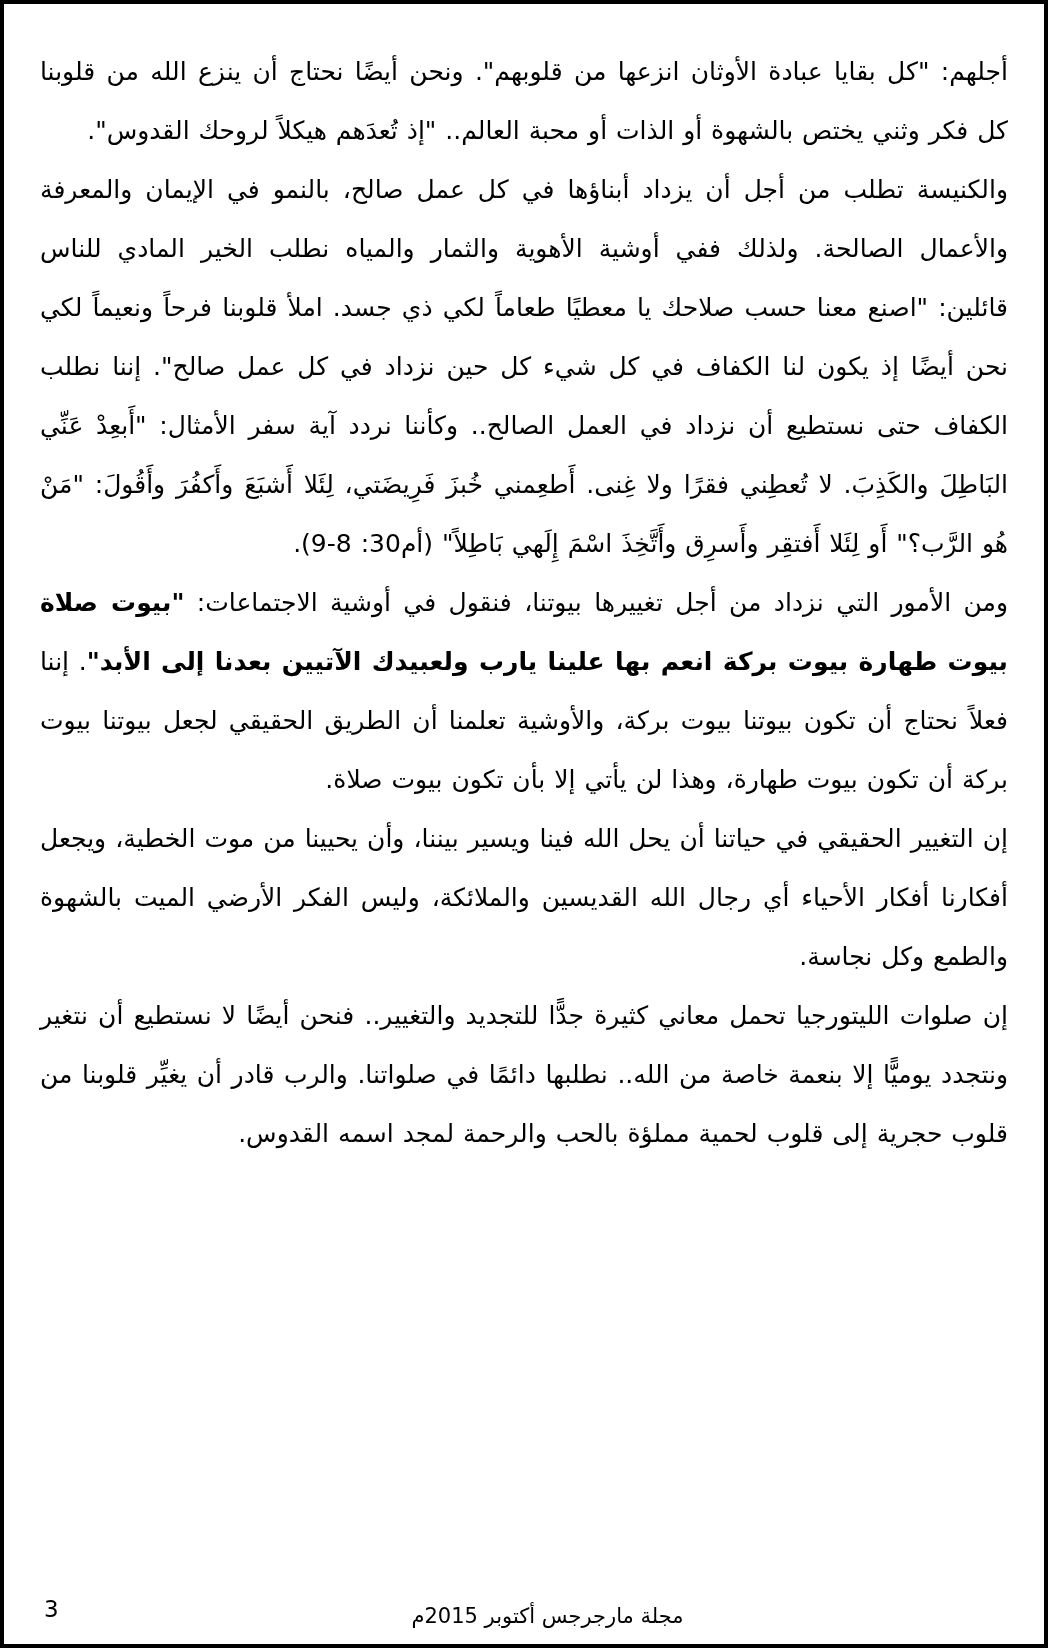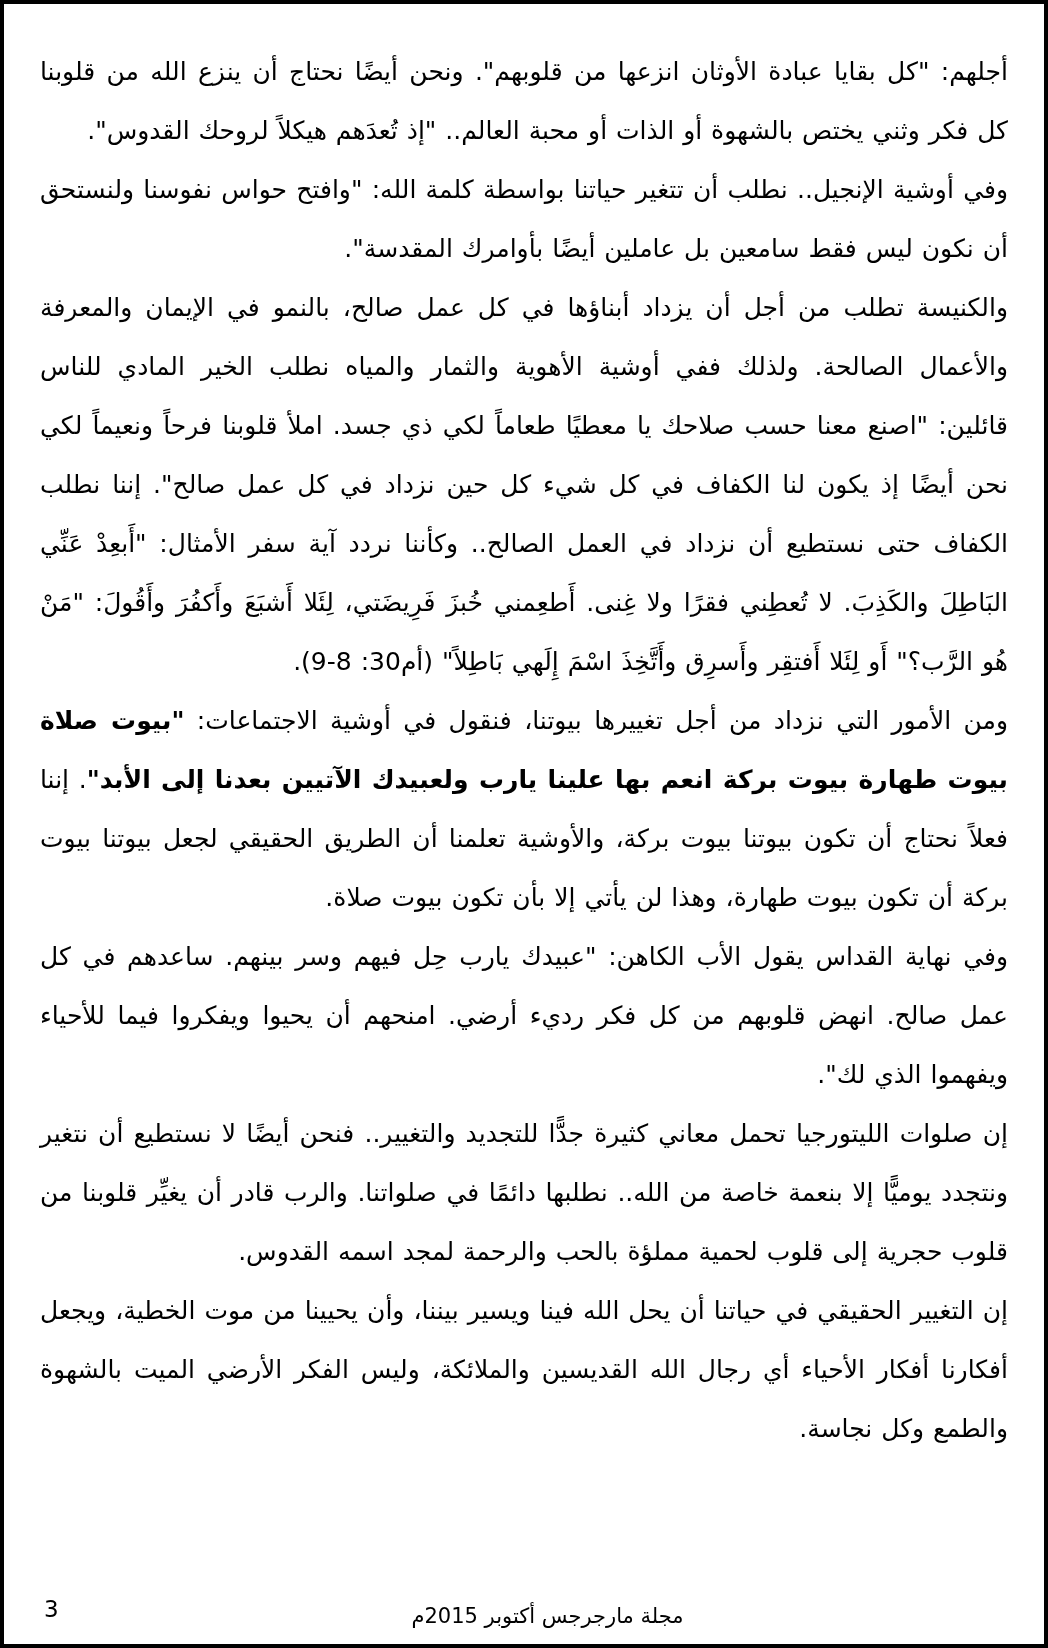--- a/index.html
+++ b/index.html
@@ -57,22 +57,20 @@
     font-size: 23px;
     color: #000000;
   }
 </style>
 </head>
 <body>
 
 <div class="page">
   <div class="article-body">
       <p class="para"><span>أجلهم: "كل بقايا عبادة الأوثان انزعها من قلوبهم". ونحن أيضًا نحتاج أن ينزع الله من قلوبنا كل فكر وثني يختص بالشهوة أو الذات أو محبة العالم.. "إذ تُعدَهم هيكلاً لروحك القدوس".</span></p>
-      <p class="para"><span>وفي أوشية الإنجيل.. نطلب أن تتغير حياتنا بواسطة كلمة الله: "وافتح حواس نفوسنا ولنستحق أن نكون ليس فقط سامعين بل عاملين أيضًا بأوامرك المقدسة".</span></p>
       <p class="para"><span>والكنيسة تطلب من أجل أن يزداد أبناؤها في كل عمل صالح، بالنمو في الإيمان والمعرفة والأعمال الصالحة. ولذلك ففي أوشية الأهوية والثمار والمياه نطلب الخير المادي للناس قائلين: "اصنع معنا حسب صلاحك يا معطيًا طعاماً لكي ذي جسد. املأ قلوبنا فرحاً ونعيماً لكي نحن أيضًا إذ يكون لنا الكفاف في كل شيء كل حين نزداد في كل عمل صالح". إننا نطلب الكفاف حتى نستطيع أن نزداد في العمل الصالح.. وكأننا نردد آية سفر الأمثال: "أَبعِدْ عَنِّي البَاطِلَ والكَذِبَ. لا تُعطِني فقرًا ولا غِنى. أَطعِمني خُبزَ فَرِيضَتي، لِئَلا أَشبَعَ وأَكفُرَ وأَقُولَ: "مَنْ هُو الرَّب؟" أَو لِئَلا أَفتقِر وأَسرِق وأَتَّخِذَ اسْمَ إِلَهي بَاطِلاً" (أم30: 8-9).</span></p>
       <p class="para"><span>ومن الأمور التي نزداد من أجل تغييرها بيوتنا، فنقول في أوشية الاجتماعات: </span><span class="bold">"بيوت صلاة بيوت طهارة بيوت بركة انعم بها علينا يارب ولعبيدك الآتيين بعدنا إلى الأبد"</span><span>. إننا فعلاً نحتاج أن تكون بيوتنا بيوت بركة، والأوشية تعلمنا أن الطريق الحقيقي لجعل بيوتنا بيوت بركة أن تكون بيوت طهارة، وهذا لن يأتي إلا بأن تكون بيوت صلاة.</span></p>
-      <p class="para"><span>وفي نهاية القداس يقول الأب الكاهن: "عبيدك يارب حِل فيهم وسر بينهم. ساعدهم في كل عمل صالح. انهض قلوبهم من كل فكر رديء أرضي. امنحهم أن يحيوا ويفكروا فيما للأحياء ويفهموا الذي لك".</span></p>
+      <p class="para"><span>إن التغيير الحقيقي في حياتنا أن يحل الله فينا ويسير بيننا، وأن يحيينا من موت الخطية، ويجعل أفكارنا أفكار الأحياء أي رجال الله القديسين والملائكة، وليس الفكر الأرضي الميت بالشهوة والطمع وكل نجاسة.</span></p>
       <p class="para"><span>إن صلوات الليتورجيا تحمل معاني كثيرة جدًّا للتجديد والتغيير.. فنحن أيضًا لا نستطيع أن نتغير ونتجدد يوميًّا إلا بنعمة خاصة من الله.. نطلبها دائمًا في صلواتنا. والرب قادر أن يغيِّر قلوبنا من قلوب حجرية إلى قلوب لحمية مملؤة بالحب والرحمة لمجد اسمه القدوس.</span></p>
-      <p class="para"><span>إن التغيير الحقيقي في حياتنا أن يحل الله فينا ويسير بيننا، وأن يحيينا من موت الخطية، ويجعل أفكارنا أفكار الأحياء أي رجال الله القديسين والملائكة، وليس الفكر الأرضي الميت بالشهوة والطمع وكل نجاسة.</span></p>
     </div>
   <div class="footer-journal">مجلة مارجرجس أكتوبر 2015م</div>
   <div class="page-number">3</div>
 </div>
 
 </body></html>

